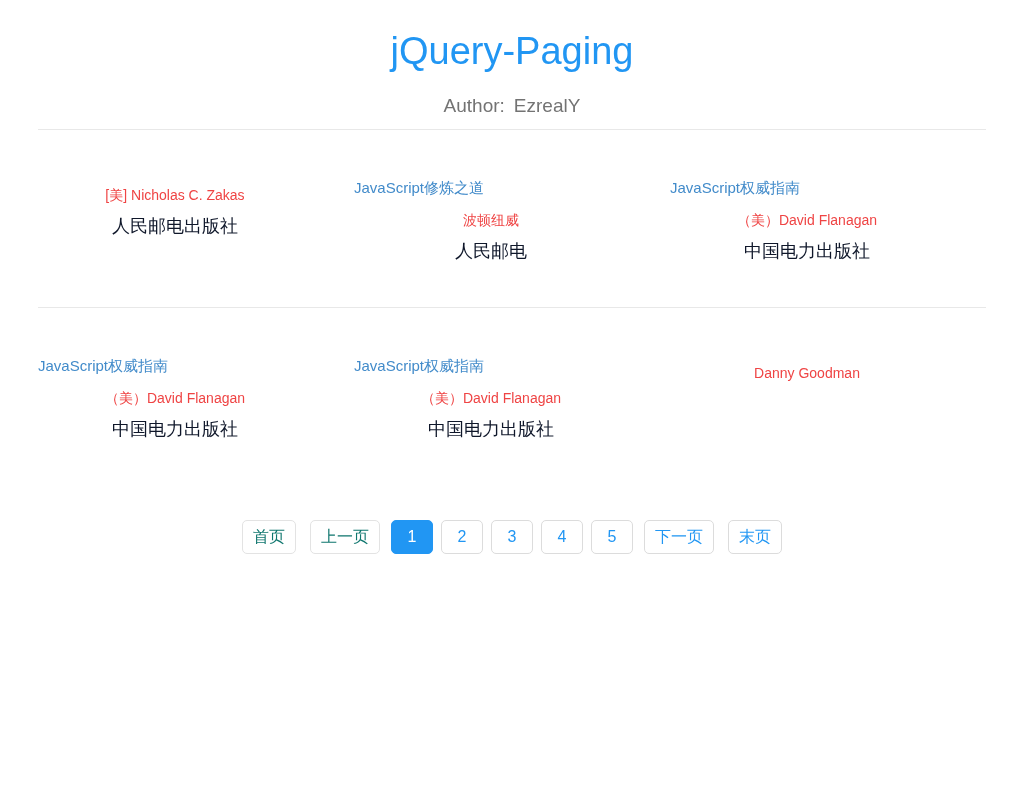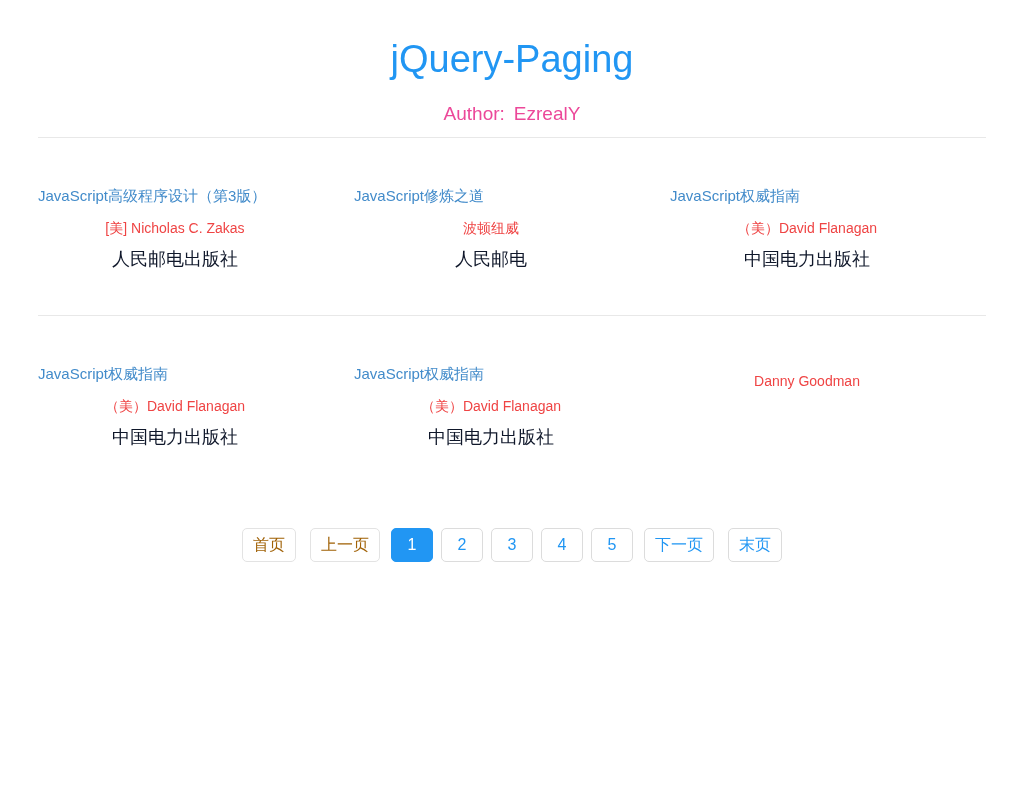--- a/index.html
+++ b/index.html
@@ -9,37 +9,37 @@
     background: #ffffff;
     font-family: "Liberation Sans", sans-serif;
   }
   body {
     width: 1024px;
     height: 800px;
     overflow: hidden;
   }
   .container {
     width: 948px;
-    margin: 16px auto;
+    margin: 8px auto;
   }
   
   .header { text-align: center; }
   .page-title {
     margin: 0;
     padding-top: 21px;
     font-size: 38px;
     font-weight: 400;
     line-height: 44px;
     color: #2196f3;
   }
   .author-line {
     margin-top: 23px;
     font-size: 19px;
     line-height: 19px;
-    color: #ec4899;
+    color: #737373;
   }
   .author-name { margin-left: 9px; }
   hr.divider {
     border: none;
     border-top: 1px solid #e8e8e8;
     margin: 14px 0 0 0;
     height: 0;
   }
   hr.divider.row-divider { margin: 0; }
   
@@ -92,21 +92,21 @@
     border-radius: 5px;
     background: #ffffff;
     color: #2196f3;
     font-size: 16px;
     text-align: center;
     text-decoration: none;
     cursor: pointer;
   }
   .page-btn.text { min-width: 0; margin: 0 7px; }
   .page-btn.disabled {
-    color: #a16207;
+    color: #0f766e;
     border-color: #e3e3e3;
     cursor: default;
   }
   .page-btn.active {
     background: #2196f3;
     border-color: #2196f3;
     color: #ffffff;
   }
 </style>
 </head>
@@ -118,21 +118,20 @@
     <h1 class="page-title">jQuery-Paging</h1>
     <div class="author-line">
       <span>Author:</span><span class="author-name">EzrealY</span>
     </div>
   </div>
 
   <hr class="divider">
 
   <div class="book-row first">
     <div class="book-cell">
-      <a class="book-title">JavaScript高级程序设计（第3版）</a>
       <div class="book-author">[美] Nicholas C. Zakas</div>
       <div class="book-publisher">人民邮电出版社</div>
     </div>
     <div class="book-cell">
       <a class="book-title">JavaScript修炼之道</a>
       <div class="book-author">波顿纽威</div>
       <div class="book-publisher">人民邮电</div>
     </div>
     <div class="book-cell">
       <a class="book-title">JavaScript权威指南</a>

